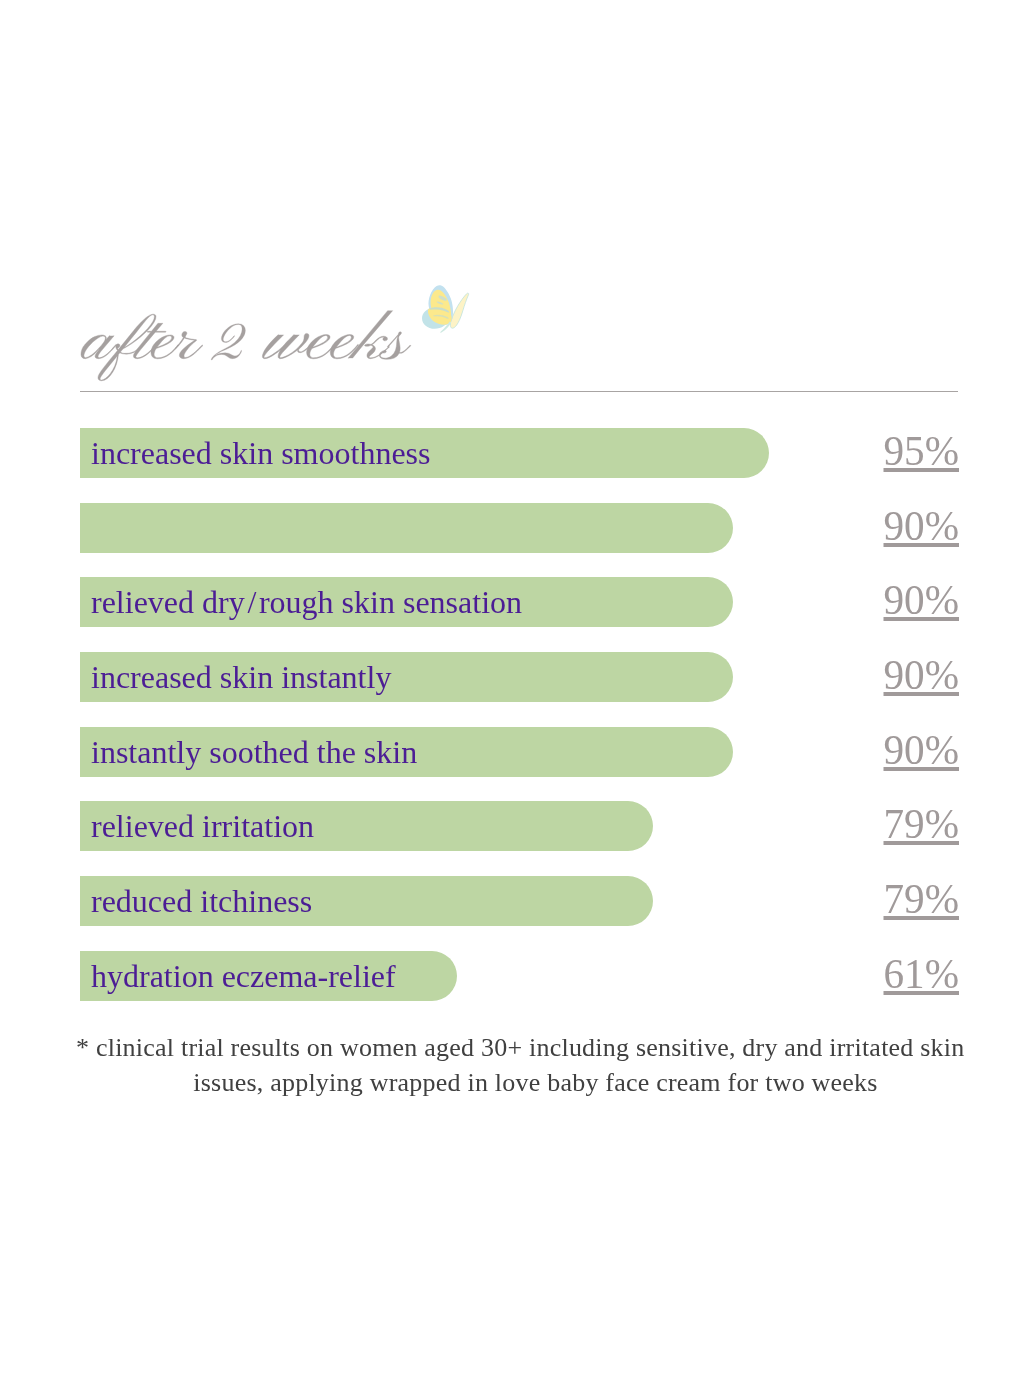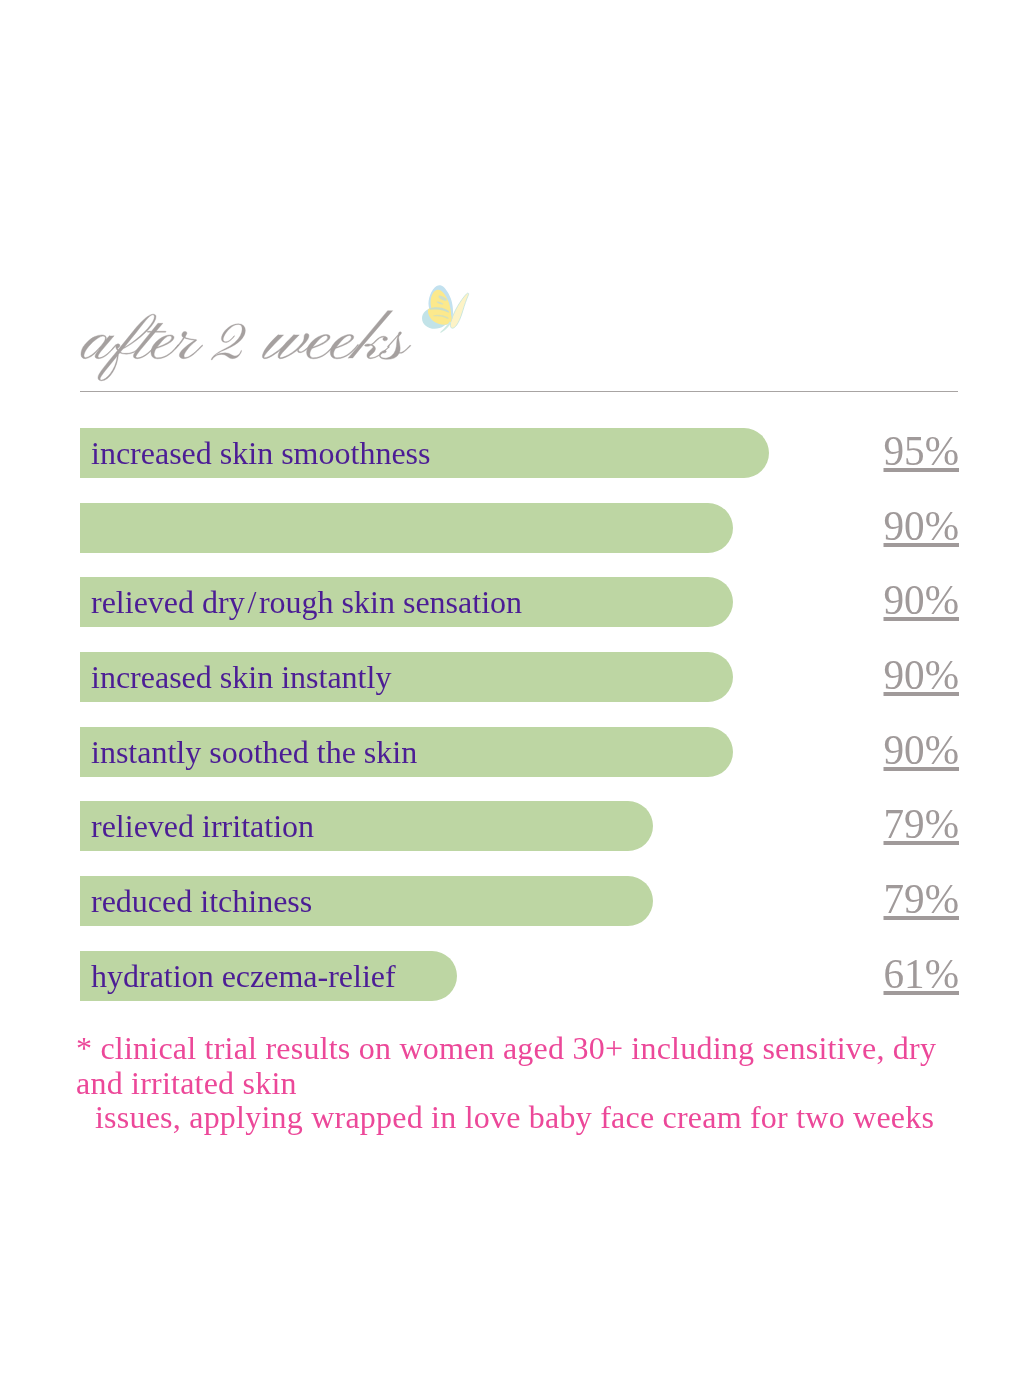--- a/index.html
+++ b/index.html
@@ -14,23 +14,23 @@
   .butterfly{position:absolute;left:419px;top:277px;width:52px;height:49px;}
   .rule{position:absolute;left:80px;top:384px;width:878px;height:1px;background:#a8a4a3;}
   .chart{position:absolute;left:80px;top:421px;width:877px;}
   .row{position:relative;height:74.7px;}
   .bar{position:absolute;left:0;top:0;height:50px;background:#bdd6a3;
        border-radius:0 25px 25px 0;}
   .barlabel{position:absolute;left:11px;top:0;height:50px;line-height:50px;
             color:#4c1d95;font-size:32px;white-space:nowrap;}
   .pct{position:absolute;right:-2px;top:0;height:50px;line-height:47px;
        color:#a09a9a;font-size:41.2px;text-decoration:underline;}
-  .note{position:absolute;left:76px;top:1024px;width:900px;color:#ec4899;
-        font-size:32px;line-height:34.5px;letter-spacing:0.22px;}
-  .note .l2{display:block;padding-left:19px;}
+  .note{position:absolute;left:76px;top:1024px;width:900px;color:#404040;
+        font-size:26px;line-height:34.5px;letter-spacing:0.22px;}
+  .note .l2{display:block;padding-left:19px;text-align:center;}
 </style>
 </head>
 <body>
 
 <div class="page">
 
   <div class="title-wrap">
     <svg class="title-svg" viewBox="0 0 1032 420">
       <g fill="#a5a09f" stroke="#a5a09f" stroke-width="12">
           <path transform="translate(81.70,351.60) scale(0.03520,0.03450)" d="M103 2Q39 2 10 -33Q-20 -68 -20 -129Q-20 -196 8 -272Q37 -348 103 -423Q238 -580 356 -632Q473 -685 576 -685Q628 -685 664 -663Q700 -641 700 -603Q700 -574 688 -544Q720 -582 742 -610Q765 -639 786 -665Q812 -657 846 -657Q860 -657 884 -658Q908 -659 921 -661L584 -255Q520 -179 492 -132Q464 -84 464 -58Q464 -26 495 -26Q549 -26 607 -58Q665 -89 721 -138Q777 -188 826 -242Q875 -295 912 -340Q950 -386 970 -408L990 -391Q968 -366 928 -319Q888 -272 836 -217Q785 -162 726 -112Q666 -62 604 -30Q541 2 480 2Q380 2 380 -60Q380 -83 388 -106Q397 -130 423 -168Q449 -205 501 -268L491 -272Q369 -122 266 -60Q162 2 103 2ZM107 -28Q171 -28 276 -102Q381 -177 528 -351Q552 -380 572 -405Q593 -430 612 -452Q635 -487 654 -525Q672 -563 672 -594Q672 -625 650 -640Q628 -654 602 -654Q553 -654 444 -584Q334 -513 203 -358Q128 -268 95 -198Q62 -128 62 -80Q62 -28 107 -28Z"></path>

